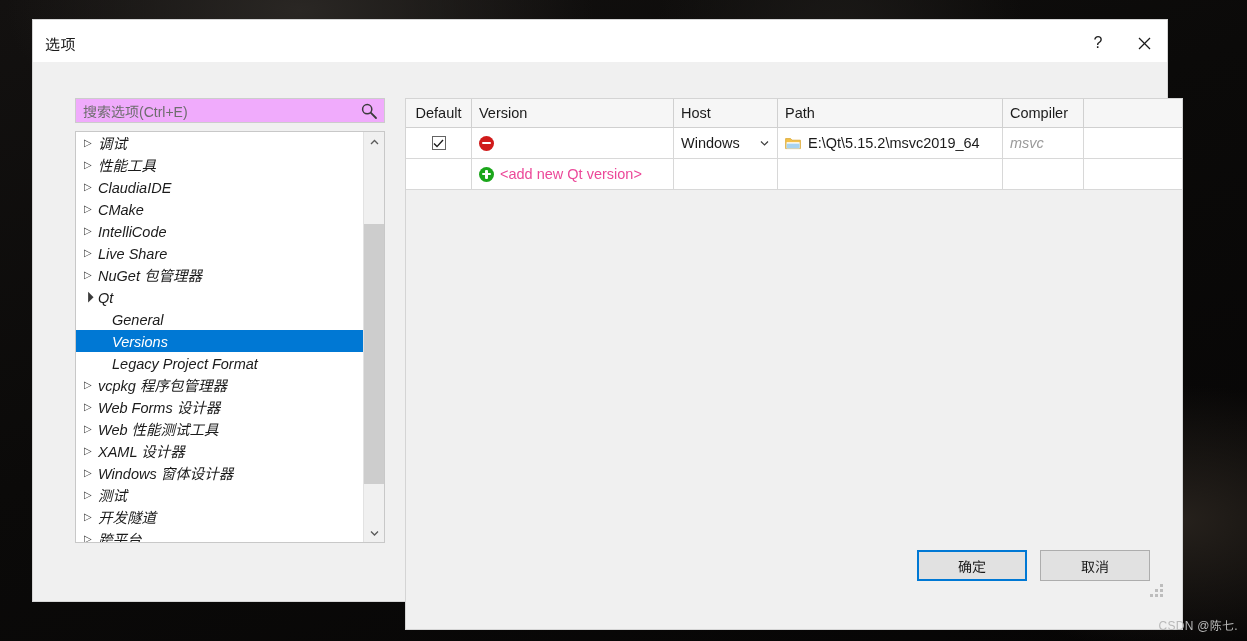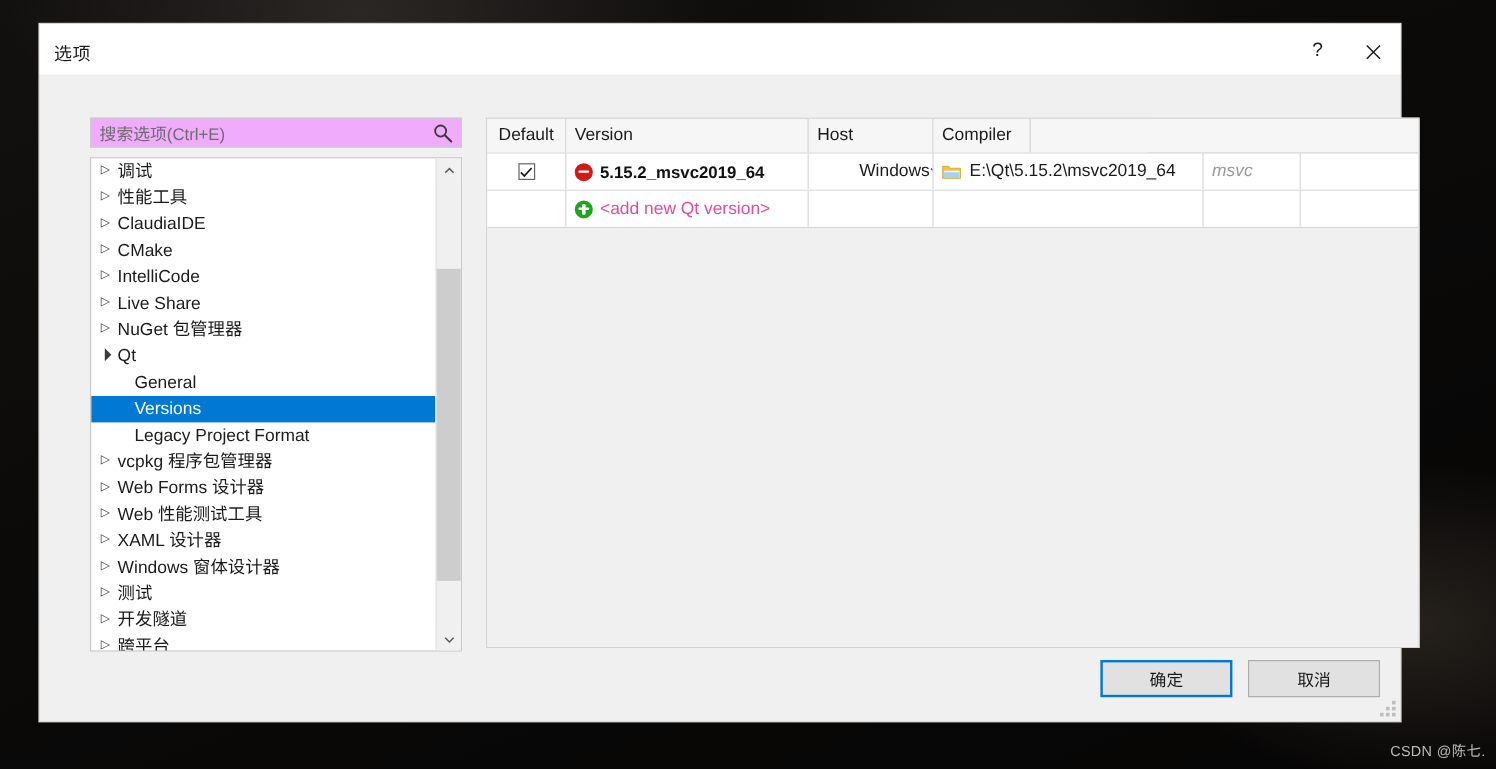--- a/index.html
+++ b/index.html
@@ -123,20 +123,21 @@
     box-sizing: border-box;
     overflow: hidden;
   }
   .treelist {
     position: absolute;
     left: 0;
     top: 0;
     width: 287px;
     height: 410px;
     overflow: hidden;
+    font-style: italic;
   }
   .tree-item {
     position: relative;
     height: 22px;
     line-height: 22px;
     font-size: 14.5px;
     color: #1b1b1b;
     white-space: nowrap;
     padding-left: 8px;
     box-sizing: border-box;
@@ -197,21 +198,21 @@
     background: #cdcdcd;
     cursor: default;
   }
 
   
   #gridpane {
     position: absolute;
     left: 372px;
     top: 78px;
     width: 778px;
-    height: 442px;
+    height: 532px;
     background: #f0f0f0;
     border: 1px solid #d4d4d4;
     box-sizing: border-box;
     overflow: hidden;
   }
   .grid-header {
     display: flex;
     height: 28px;
     background: #f6f6f6;
     border-bottom: 1px solid #d0d0d0;
@@ -305,21 +306,21 @@
     width: 16px; height: 13px;
     margin-right: 7px;
     flex: none;
   }
 
   .version-text { font-weight: bold; font-size: 14px; color: #111111; }
   .addnew-text  { color: #ec4899; font-size: 14.5px; }
   .muted-text   { color: #9a9a9a; font-style: italic; }
   .host-wrap {
     display: flex; align-items: center; justify-content: space-between;
-    width: 100%; padding-right: 8px; box-sizing: border-box; margin-left: 35px;
+    width: 100%; padding-right: 8px; box-sizing: border-box;
   }
   .chev { font-size: 10px; color: #3d3d3d; }
 
   .grid-body-fill { background: #f0f0f0; height: 100%; }
 
   
   .footer-buttons {
     position: absolute;
     right: 17px;
     bottom: 20px;
@@ -436,35 +437,35 @@
           </div>
         </div>
       </div>
     </div>
 
     <div id="gridpane">
       <div class="grid-header" id="grid-header">
           <div class="cell w-default c-default">Default</div>
           <div class="cell w-version">Version</div>
           <div class="cell w-host">Host</div>
+          <div class="cell w-path">Path</div>
           <div class="cell w-compiler">Compiler</div>
           <div class="cell w-extra"></div>
         </div>
       <div id="grid-rows">
           <div class="grid-row">
             <div class="cell w-default">
               <span class="checkbox">
                 <svg width="11" height="9" viewBox="0 0 11 9">
                   <polyline points="1,4.6 4,7.6 10,1" fill="none" stroke="#1b1b1b" stroke-width="1.4"></polyline>
                 </svg>
               </span>
             </div>
             <div class="cell w-version">
               <span class="icon-deny"></span>
-              <span class="version-text">5.15.2_msvc2019_64</span>
             </div>
             <div class="cell w-host">
               <span class="host-wrap">
                 <span>Windows</span>
                 <span class="chev"><svg width="9" height="6" viewBox="0 0 9 6">
                     <polyline points="1,1.5 4.5,5 8,1.5" fill="none" stroke="#3d3d3d" stroke-width="1.2"></polyline>
                   </svg></span>
               </span>
             </div>
             <div class="cell w-path">

